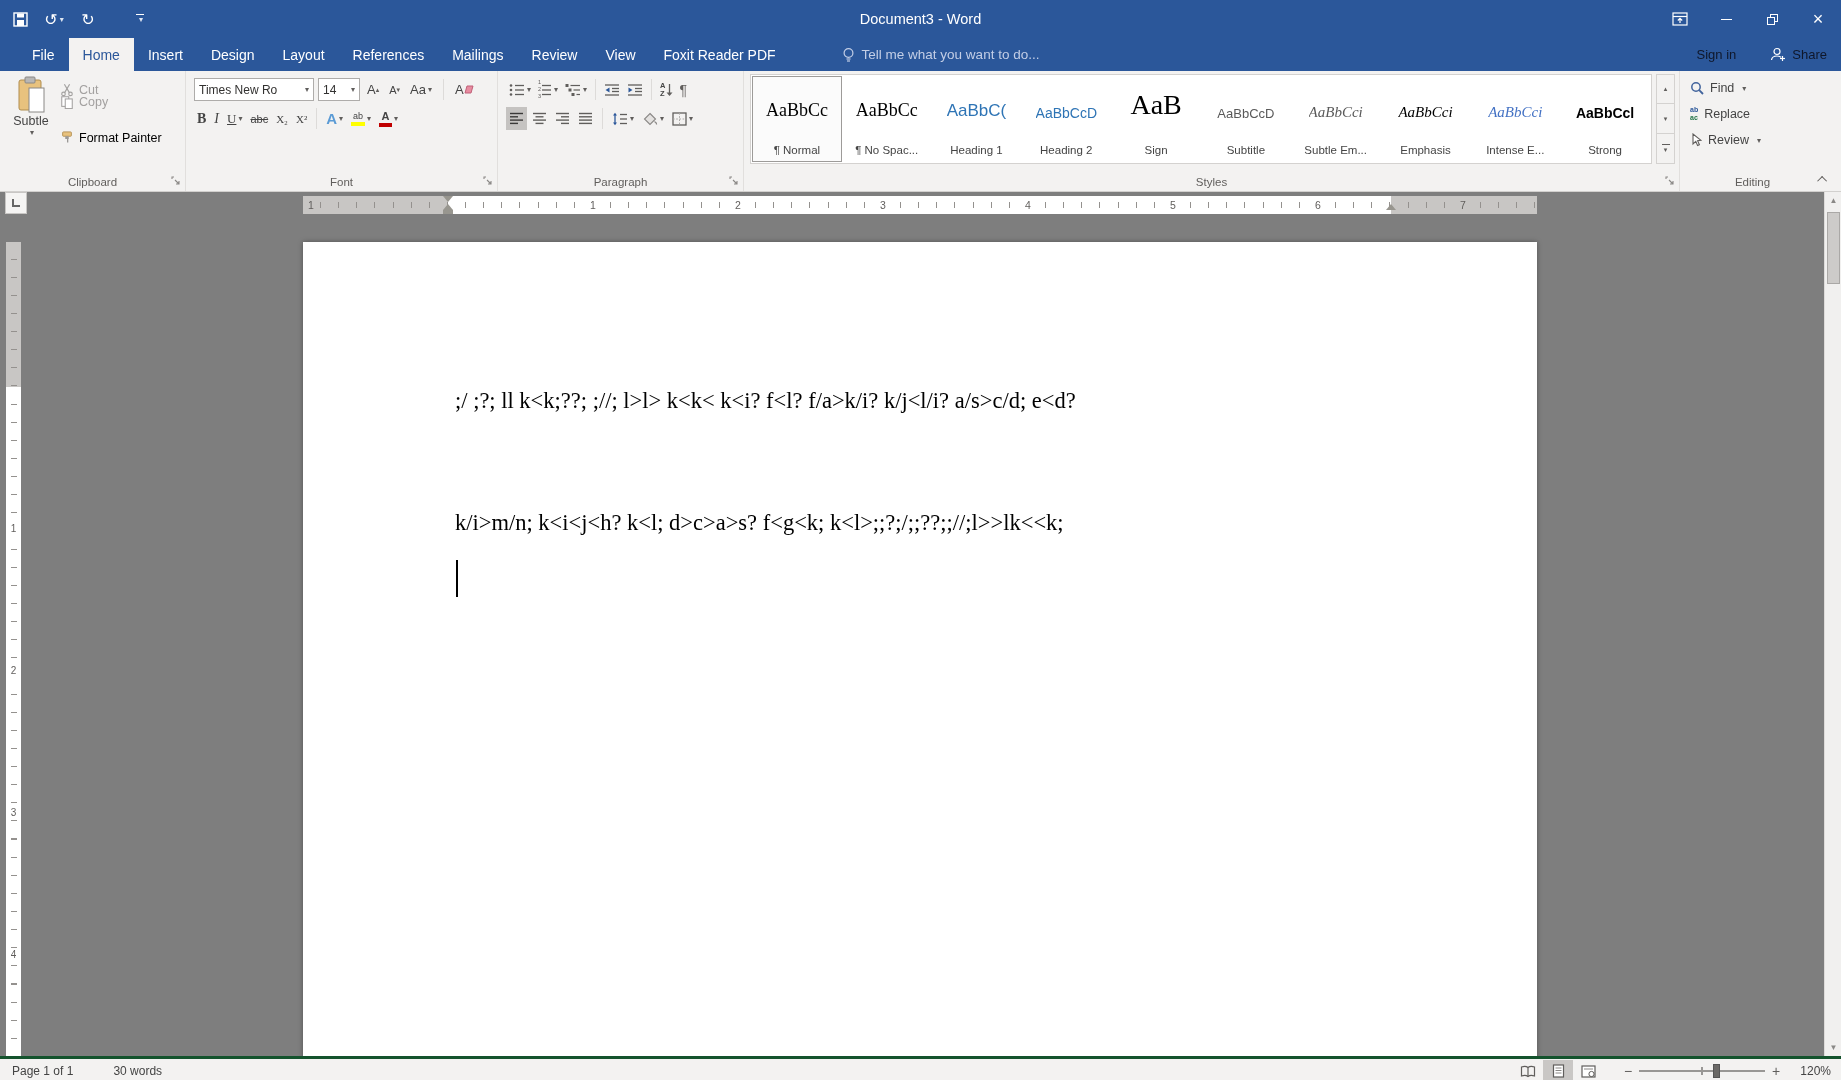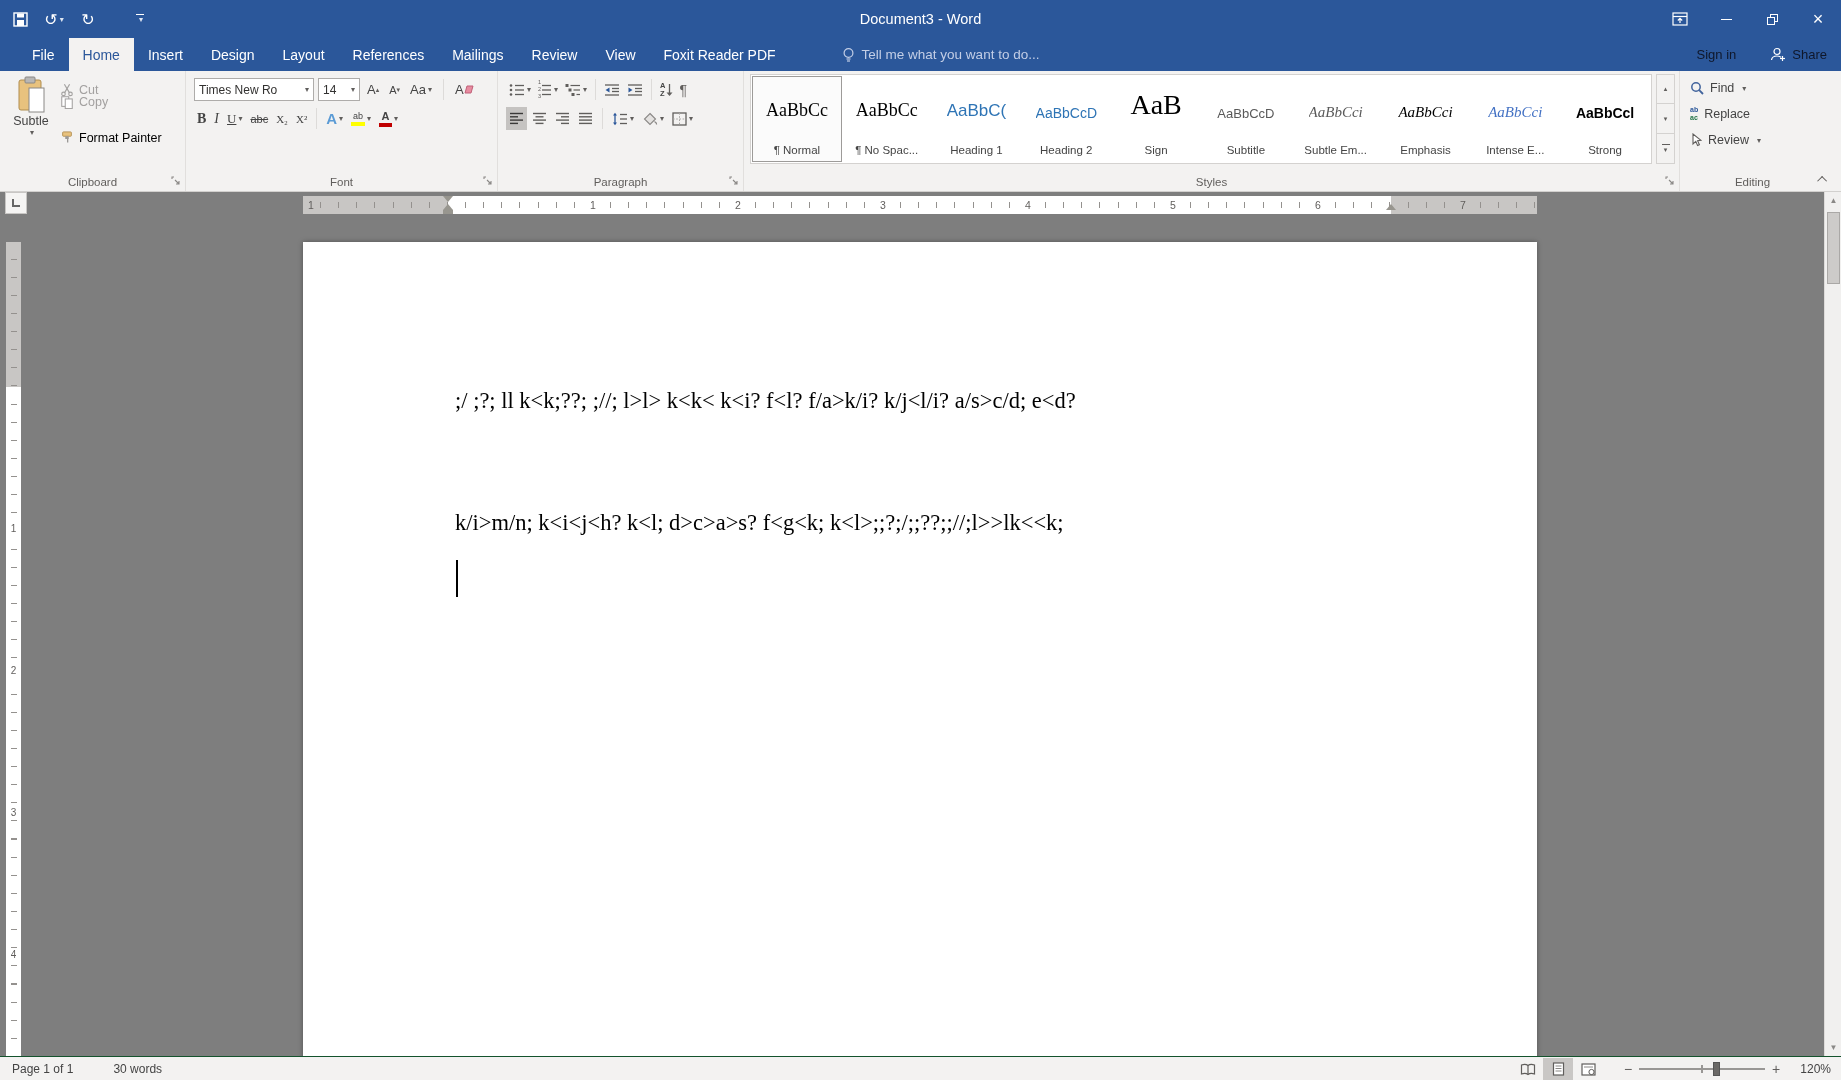--- a/index.html
+++ b/index.html
@@ -112,21 +112,21 @@
     background-image:repeating-linear-gradient(0deg,transparent 0,transparent 17.1px,#94918e 17.1px,#94918e 18.125px);}
   .vr-num{position:absolute;left:0;width:15px;text-align:center;transform:translateY(-50%);font-size:10px;color:#605e5c;background:#fff;line-height:12px;}
   #page{position:absolute;left:303px;top:50px;width:1234px;height:900px;background:#fff;box-shadow:0 0 5px rgba(0,0,0,.35);}
   .docline{position:absolute;left:152px;margin:0;font-family:"Liberation Serif",serif;font-size:22.5px;color:#000;white-space:pre;}
   #caret{position:absolute;left:153px;top:318px;width:1.5px;height:37px;background:#000;}
   #vscroll{position:absolute;right:0;top:0;width:17px;height:864px;background:#f1f0ef;border-left:1px solid #dedcda;}
   .scroll-arrow{position:absolute;left:0;width:17px;height:17px;display:flex;align-items:center;justify-content:center;font-size:8px;color:#8a8886;}
   #scroll-thumb{position:absolute;left:2px;top:20px;width:13px;height:72px;background:#cdcbc9;border:1px solid #aaa8a6;}
 
   
-  #statusbar{position:absolute;left:0;top:1056px;width:100%;height:24px;background:#f3f2f1;border-top:1px solid #14532d;font-size:12px;color:#444;}
+  #statusbar{position:absolute;left:0;top:1056px;width:100%;height:24px;background:#f3f2f1;border-top:3px solid #14532d;font-size:12px;color:#444;}
   #status-left{position:absolute;left:12px;top:0;height:24px;display:flex;align-items:center;gap:40px;}
   #status-right{position:absolute;right:6px;top:0;height:24px;display:flex;align-items:center;}
   .view-btn{width:30px;height:22px;display:flex;align-items:center;justify-content:center;}
   .view-btn.active{background:#c9c7c5;}
   #zoom-out{width:22px;text-align:center;font-size:14px;color:#605e5c;margin-left:14px;}
   #zoom-track{position:relative;width:126px;height:22px;}
   .z-line{position:absolute;left:0;right:0;top:10px;height:1.5px;background:#999795;}
   .z-notch{position:absolute;left:62px;top:7px;width:1.5px;height:8px;background:#999795;}
   #zoom-thumb{position:absolute;left:74px;top:4px;width:7px;height:14px;background:#6b6967;border:1px solid #555;}
   #zoom-in{width:22px;text-align:center;font-size:14px;color:#605e5c;}

